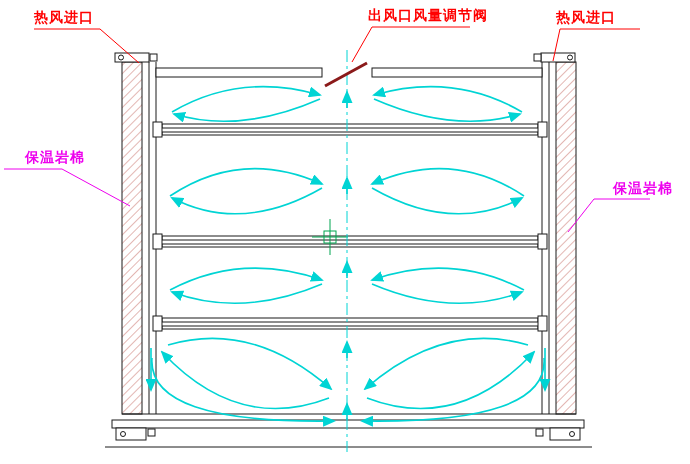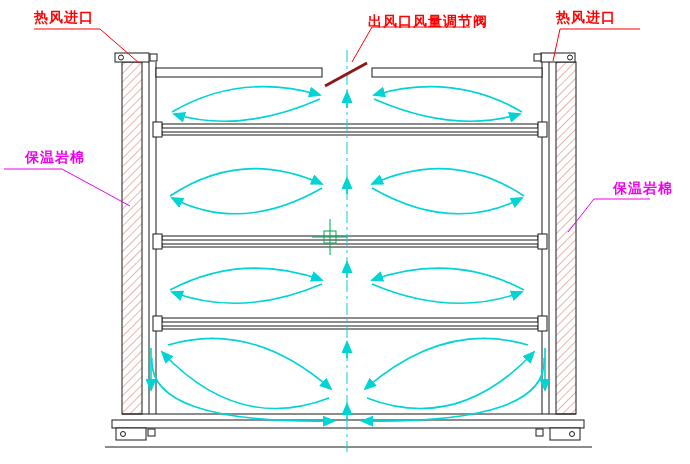--- a/index.html
+++ b/index.html
@@ -142,21 +142,21 @@
       <polyline points="34,29 100,29 139,63" stroke="#ff0000"></polyline>
       <polyline points="470,27 372,27 352,62" stroke="#ff0000"></polyline>
       <polyline points="640,29 560,29 553,61" stroke="#ff0000"></polyline>
       <polyline points="4,169 62,169 130,206" stroke="#ee00ee"></polyline>
       <polyline points="650,199 594,199 568,232" stroke="#ee00ee"></polyline>
     </g>
   </svg>
 
   <div class="lbl lbl-red" style="left:34px;top:10px;">热风进口</div>
 
-  <div class="lbl lbl-red" style="left:368px;top:14px;">出风口风量调节阀</div>
+  <div class="lbl lbl-red" style="left:368px;top:8px;">出风口风量调节阀</div>
 
   <div class="lbl lbl-red" style="left:556px;top:10px;">热风进口</div>
 
   <div class="lbl lbl-magenta" style="left:4px;top:150px;">保温岩棉</div>
 
   <div class="lbl lbl-magenta" style="left:592px;top:181px;">保温岩棉</div>
 
 </div>
 
 </body></html>

